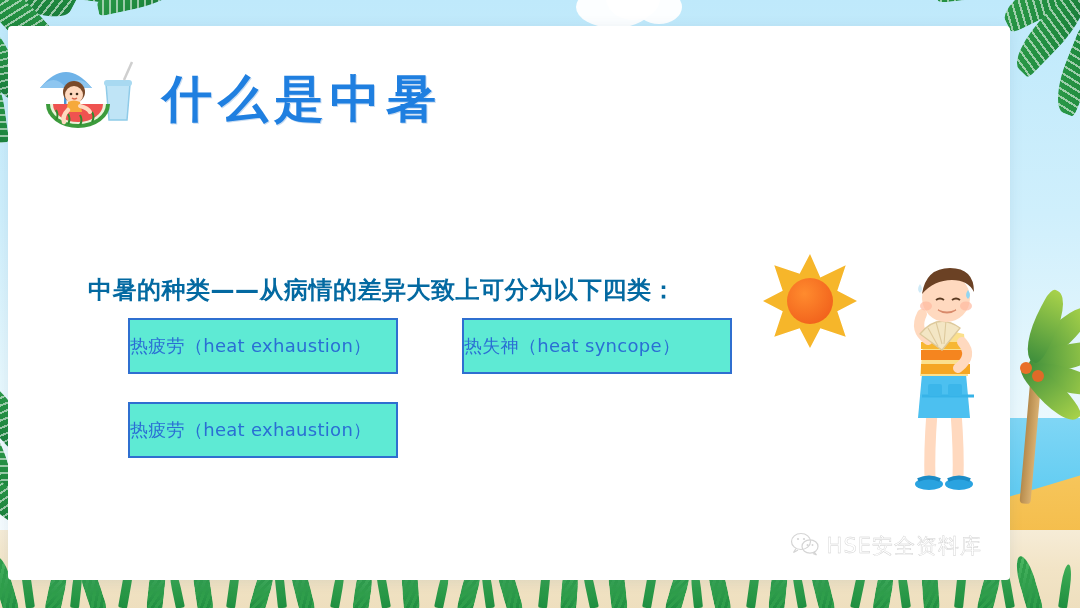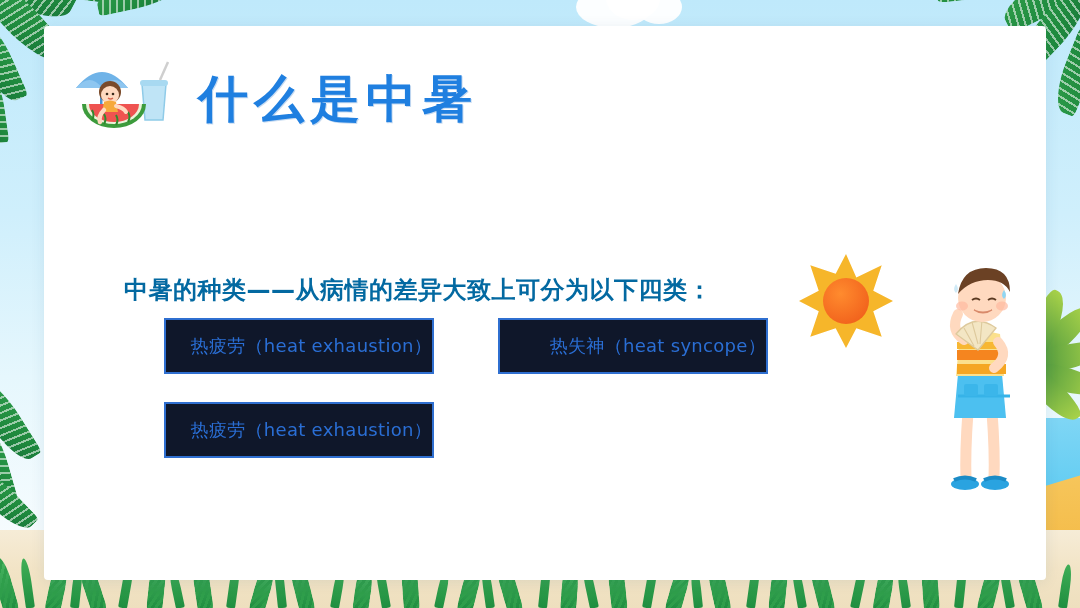--- a/index.html
+++ b/index.html
@@ -102,21 +102,21 @@
   .coconut {
     position: absolute;
     width: 12px; height: 12px;
     background: #e8702a;
     border-radius: 50%;
   }
 
   
   #card {
     position: absolute;
-    left: 44px; top: 26px;
+    left: 8px; top: 26px;
     width: 1002px; height: 554px;
     background: #ffffff;
     border-radius: 4px;
     box-shadow: 0 2px 14px rgba(40,90,120,.10);
     overflow: hidden;
   }
 
   
   .header {
     position: absolute;
@@ -156,24 +156,24 @@
     left: 80px; top: 292px;
     width: 650px;
     display: grid;
     grid-template-columns: 310px 310px;
     grid-auto-rows: 56px;
     column-gap: 24px;
     row-gap: 28px;
   }
   .cat-box {
     border: 2px solid #2f6fd0;
-    background: #0f172a;
+    background: #5eead4;
     display: flex;
     align-items: center;
-    justify-content: flex-end;
+    justify-content: flex-start;
     margin-left: 40px;
   }
   .cat-label {
     font-family: "DejaVu Sans", "Liberation Sans", sans-serif;
     font-size: 18px;
     color: #2a6ed4;
     white-space: nowrap;
     letter-spacing: .3px;
   }
 
@@ -404,15 +404,30 @@
         <path d="M68 38 q4 -3 8 0" stroke="#5a3a22" stroke-width="1.8" fill="none"></path>
         <path d="M54 48 q9 6 18 0 q-9 4 -18 0 Z" fill="#ffffff" stroke="#d98a6a" stroke-width="1.2"></path>
         <ellipse cx="82" cy="44" rx="6" ry="4.5" fill="#ffb9a0" opacity=".7"></ellipse>
         <ellipse cx="42" cy="44" rx="6" ry="4.5" fill="#ffb9a0" opacity=".7"></ellipse>
 
         <path d="M84 28 q4 6 0 9 q-4 -3 0 -9 Z" fill="#8fd6f3"></path>
         <path d="M36 22 q4 6 0 9 q-4 -3 0 -9 Z" fill="#cfeaf7"></path>
       </svg>
     </div>
 
+    <div class="watermark">
+      <span>
+        <svg width="30" height="24" viewBox="0 0 30 24" aria-hidden="true">
+          <ellipse cx="11" cy="9.5" rx="9.5" ry="8" fill="none" stroke="#9a9a9a" stroke-width="1.2"></ellipse>
+          <path d="M6 16.5 L3.5 20.5 L8 18" fill="none" stroke="#9a9a9a" stroke-width="1.2"></path>
+          <circle cx="8" cy="7" r="1.1" fill="#9a9a9a"></circle>
+          <circle cx="14" cy="7" r="1.1" fill="#9a9a9a"></circle>
+          <ellipse cx="20" cy="14.5" rx="8" ry="6.6" fill="none" stroke="#9a9a9a" stroke-width="1.2"></ellipse>
+          <path d="M24 20 L26.5 23 L23 21.5" fill="none" stroke="#9a9a9a" stroke-width="1.2"></path>
+          <circle cx="17.5" cy="13" r=".95" fill="#9a9a9a"></circle>
+          <circle cx="22.5" cy="13" r=".95" fill="#9a9a9a"></circle>
+        </svg>
+      </span>
+      <span class="wm-text">HSE安全资料库</span>
+    </div>
 
   </div>
 </div>
 
 </body></html>

